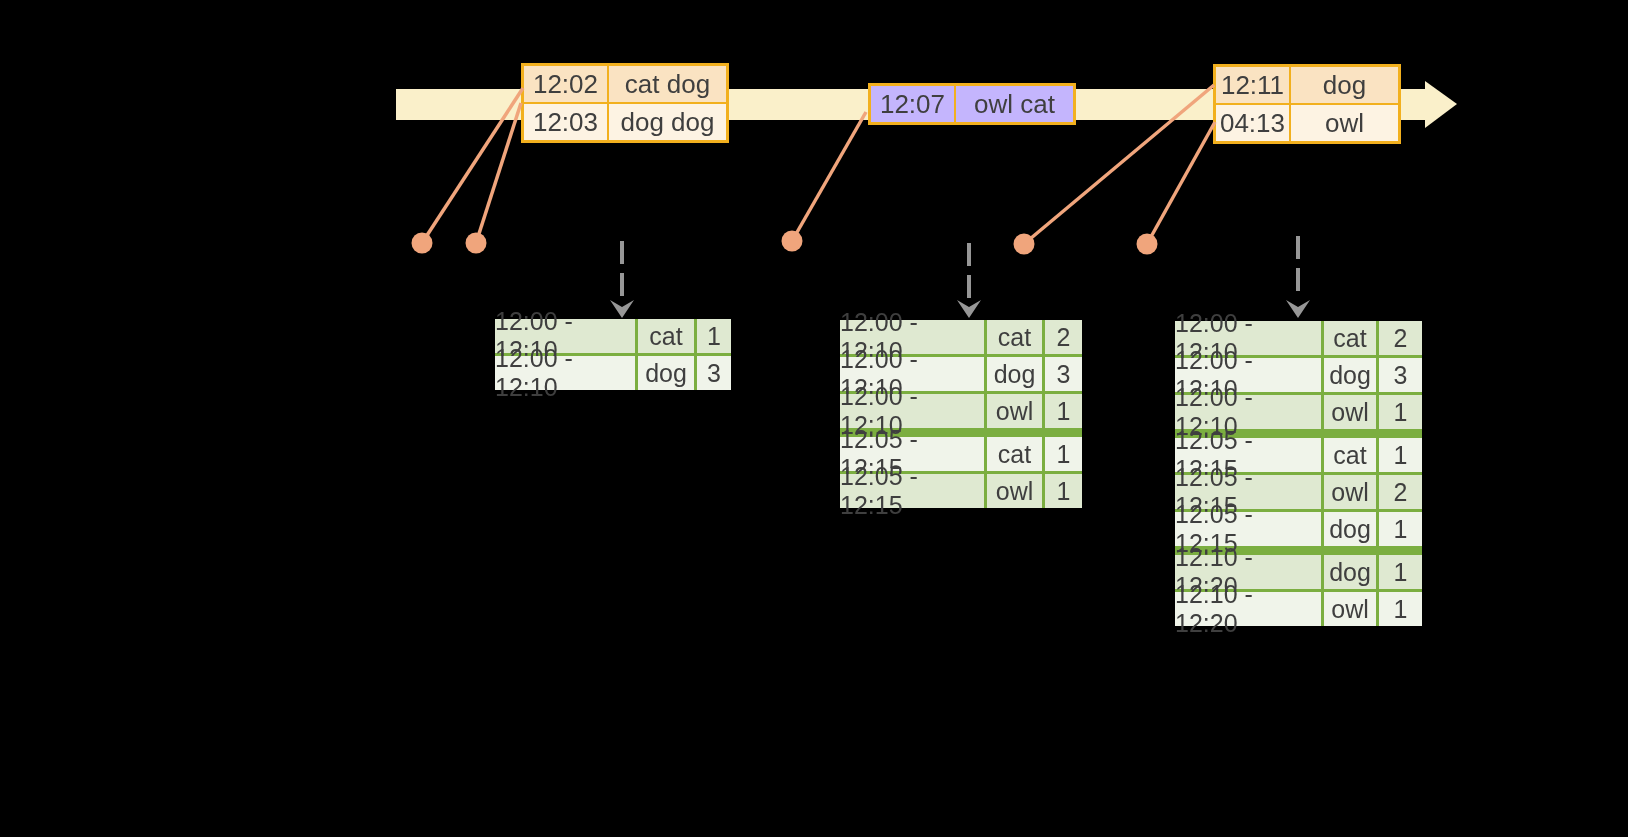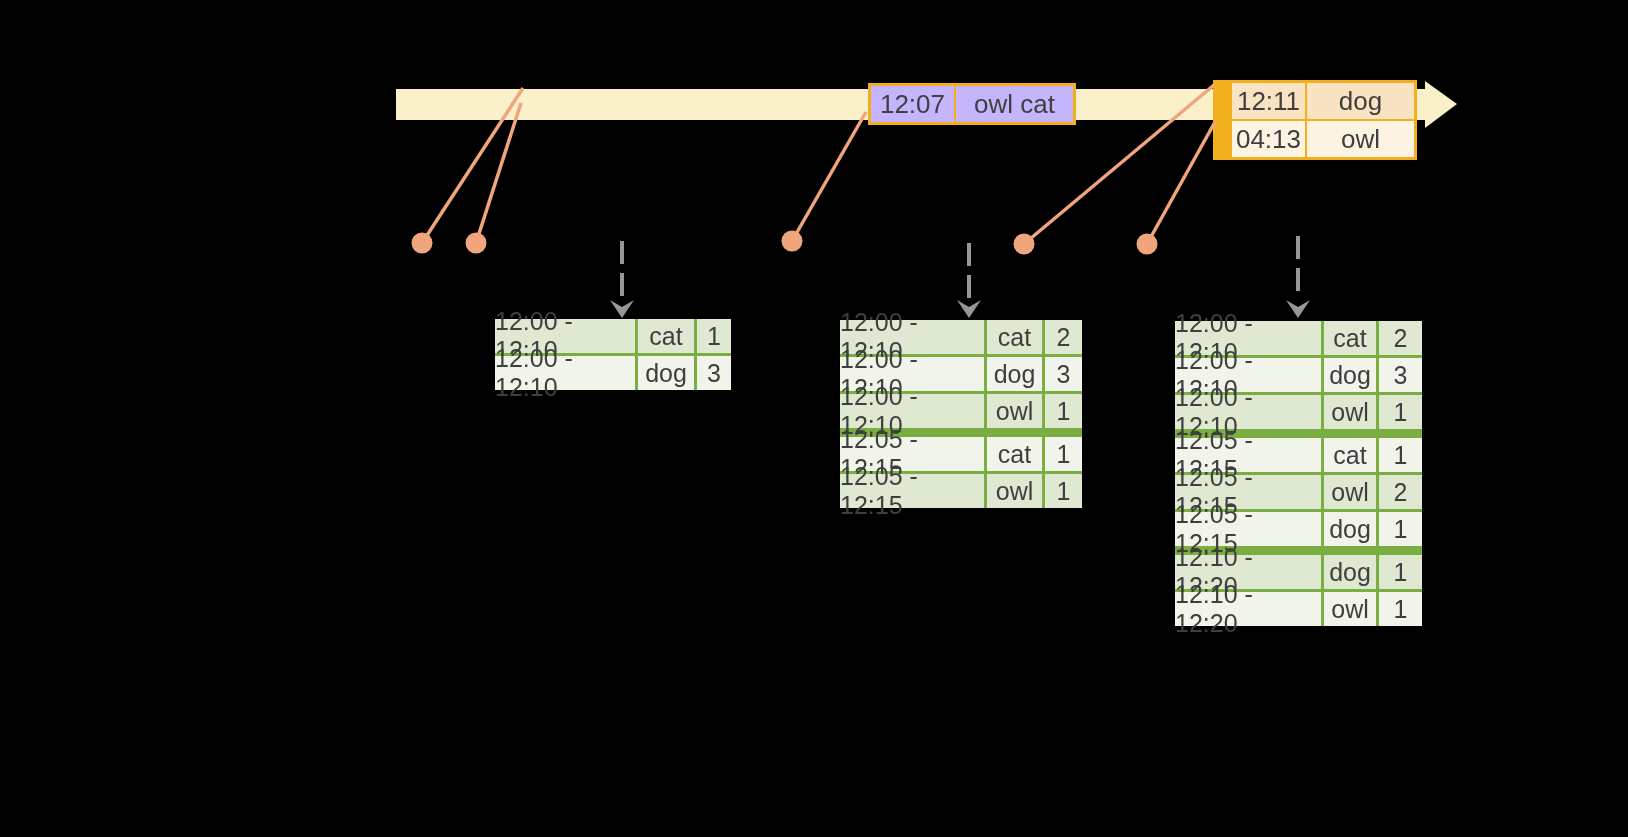--- a/index.html
+++ b/index.html
@@ -19,21 +19,21 @@
   .ebox .cell {
     display:flex; align-items:center; justify-content:center;
     height:36px; font-size:26px; color:#3F3F3F;
   }
   .row-dark  .cell { background:#FAE3C2; }
   .row-light .cell { background:#FDF3E3; }
   .row-mid   .cell { background:#c4b5fd; }
   .ebox .erow { display:contents; }
   #ebox1 { left:521px; top:63px;  width:202px; grid-template-columns:83px 1fr; }
   #ebox2 { left:868px; top:83px;  width:202px; grid-template-columns:83px 1fr; }
-  #ebox3 { left:1213px; top:80px; width:182px; grid-template-columns:73px 1fr;padding-left:16px; }
+  #ebox3 { left:1213px; top:64px; width:182px; grid-template-columns:73px 1fr; }
   
   #overlay { position:absolute; left:0; top:0; }
   
   .gtable {
     position:absolute; background:#7BAE40; 
     display:flex; flex-direction:column; gap:3px;
   }
   .trow { display:grid; gap:3px; }
   #table1 .trow { grid-template-columns:140px 56px 34px; }
   #table2 .trow { grid-template-columns:144px 55px 37px; }
@@ -50,20 +50,30 @@
   #table3 { left:1175px; top:321px; }
 </style>
 </head>
 <body>
 
 <div id="stage">
 
   <div class="tl-band"></div>
   <div class="tl-head"></div>
 
+  <div class="ebox" id="ebox1">
+    <div class="erow row-dark">
+      <div class="cell">12:02</div>
+      <div class="cell">cat dog</div>
+    </div>
+    <div class="erow row-light">
+      <div class="cell">12:03</div>
+      <div class="cell">dog dog</div>
+    </div>
+  </div>
 
   <div class="ebox" id="ebox2">
     <div class="erow row-mid">
       <div class="cell">12:07</div>
       <div class="cell">owl cat</div>
     </div>
   </div>
 
   <div class="ebox" id="ebox3">
     <div class="erow row-dark">

